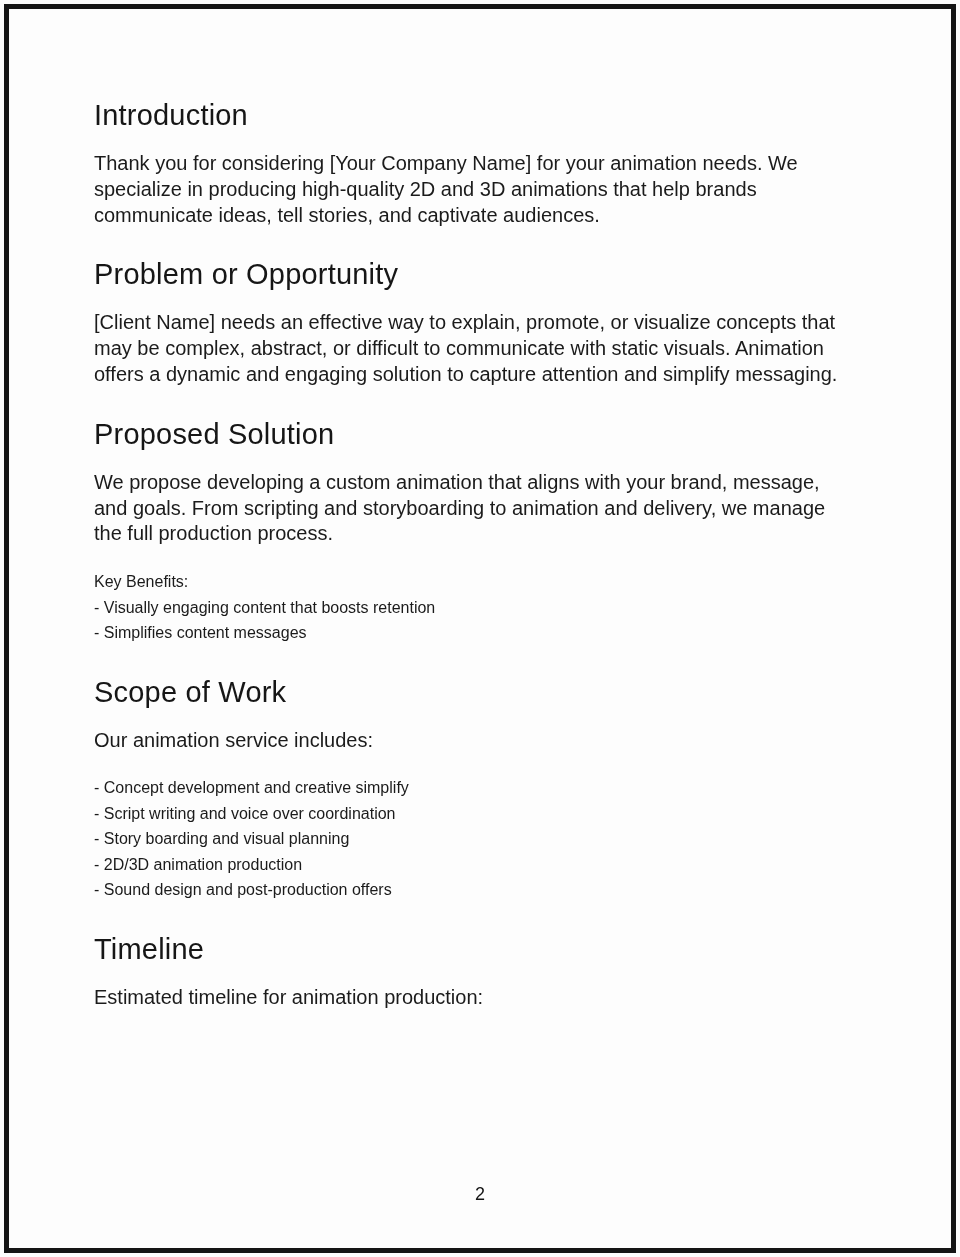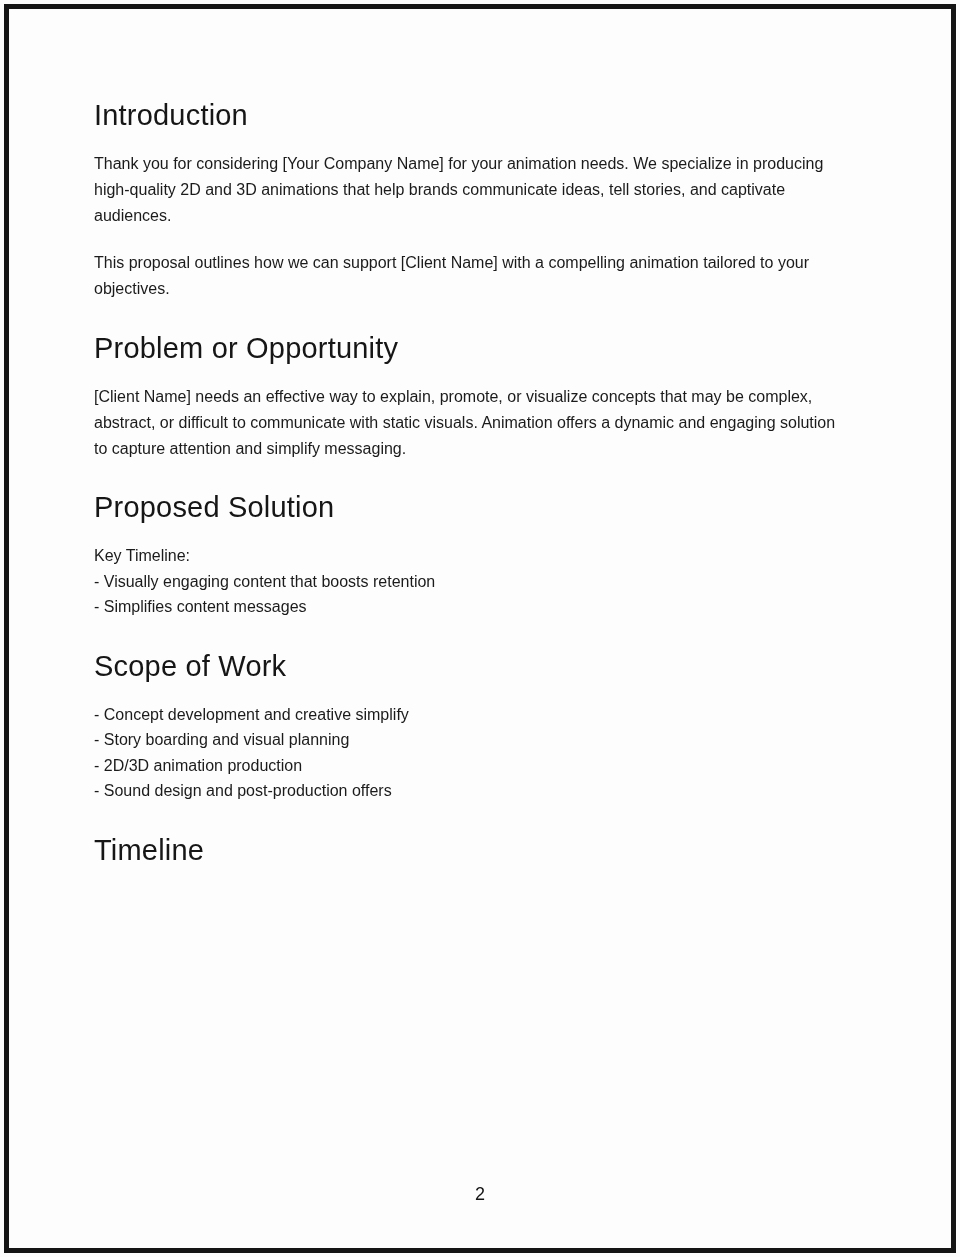--- a/index.html
+++ b/index.html
@@ -33,21 +33,21 @@
   h2.doc-heading {
     font-size: 29px;
     font-weight: 400;
     line-height: 36px;
     letter-spacing: 0.2px;
     color: #161616;
     margin: 28px 0 18px 0;
   }
   section:first-of-type h2.doc-heading { margin-top: 0; }
   p.doc-paragraph {
-    font-size: 16px;
+    font-size: 20px;
     line-height: 25.8px;
     margin: 0 17px 22px 0;
   }
   .doc-list {
     margin: 0 0 22px 0;
   }
   .doc-list .list-line {
     font-size: 16px;
     line-height: 25.5px;
     margin: 0;
@@ -68,49 +68,52 @@
 <body>
 
 <div class="page">
   <div class="page-border"></div>
 
   <div class="content">
 
     <section>
       <h2 class="doc-heading">Introduction</h2>
       <p class="doc-paragraph">Thank you for considering [Your Company Name] for your animation needs. We specialize in producing high-quality 2D and 3D animations that help brands communicate ideas, tell stories, and captivate audiences.</p>
-      <p class="doc-paragraph">This proposal outlines how we can support [Client Name] with a compelling animation tailored to your objectives.</p>
     </section>
 
     <section>
       <h2 class="doc-heading">Problem or Opportunity</h2>
       <p class="doc-paragraph">[Client Name] needs an effective way to explain, promote, or visualize concepts that may be complex, abstract, or difficult to communicate with static visuals. Animation offers a dynamic and engaging solution to capture attention and simplify messaging.</p>
     </section>
 
     <section>
       <h2 class="doc-heading">Proposed Solution</h2>
+      <p class="doc-paragraph">We propose developing a custom animation that aligns with your brand, message, and goals. From scripting and storyboarding to animation and delivery, we manage the full production process.</p>
       <div class="doc-list">
-        <p class="list-line">Key Timeline:</p>
+        <p class="list-line">Key Benefits:</p>
         <p class="list-line">- Visually engaging content that boosts retention</p>
         <p class="list-line">- Simplifies content messages</p>
       </div>
     </section>
 
     <section>
       <h2 class="doc-heading">Scope of Work</h2>
+      <p class="doc-paragraph">Our animation service includes:</p>
       <div class="doc-list">
         <p class="list-line">- Concept development and creative simplify</p>
+        <p class="list-line">- Script writing and voice over coordination</p>
         <p class="list-line">- Story boarding and visual planning</p>
         <p class="list-line">- 2D/3D animation production</p>
         <p class="list-line">- Sound design and post-production offers</p>
       </div>
     </section>
 
     <section>
       <h2 class="doc-heading">Timeline</h2>
+      <p class="doc-paragraph">Estimated timeline for animation production:</p>
     </section>
 
   </div>
 
   <div class="footer">
     <span class="page-number">2</span>
   </div>
 </div>
 
 </body></html>

